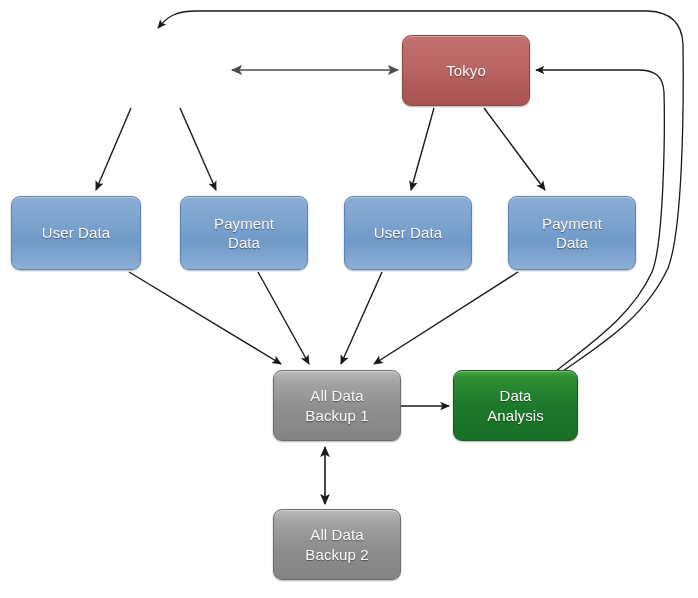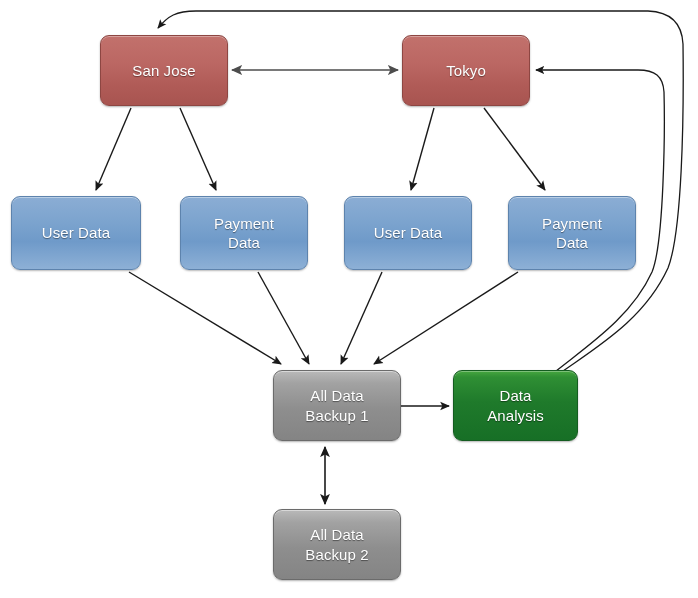--- a/index.html
+++ b/index.html
@@ -117,23 +117,20 @@
              L 196 11
              C 176 11, 168 16, 158 28" fill="none" stroke="#1a1a1a" stroke-width="1.3" marker-end="url(#arrow-dark)"></path>
 
     <path d="M 556 371
              C 590 344, 632 316, 652 272
              C 664 243, 665 130, 664 92
              C 663 76, 655 70, 638 70
              L 536 70" fill="none" stroke="#1a1a1a" stroke-width="1.3" marker-end="url(#arrow-dark)"></path>
   </svg>
 
-  <div class="node node-site" style="left:100px; top:35px; width:128px; height:71px;">
-    <span class="node-label">San Jose</span>
-  </div>
 
   <div class="node node-site" style="left:402px; top:35px; width:128px; height:71px;text-align:center;">
     <span class="node-label">Tokyo</span>
   </div>
 
   <div class="node node-data" style="left:11px; top:196px; width:130px; height:74px;">
     <span class="node-label">User Data</span>
   </div>
 
   <div class="node node-data" style="left:180px; top:196px; width:128px; height:74px;">

